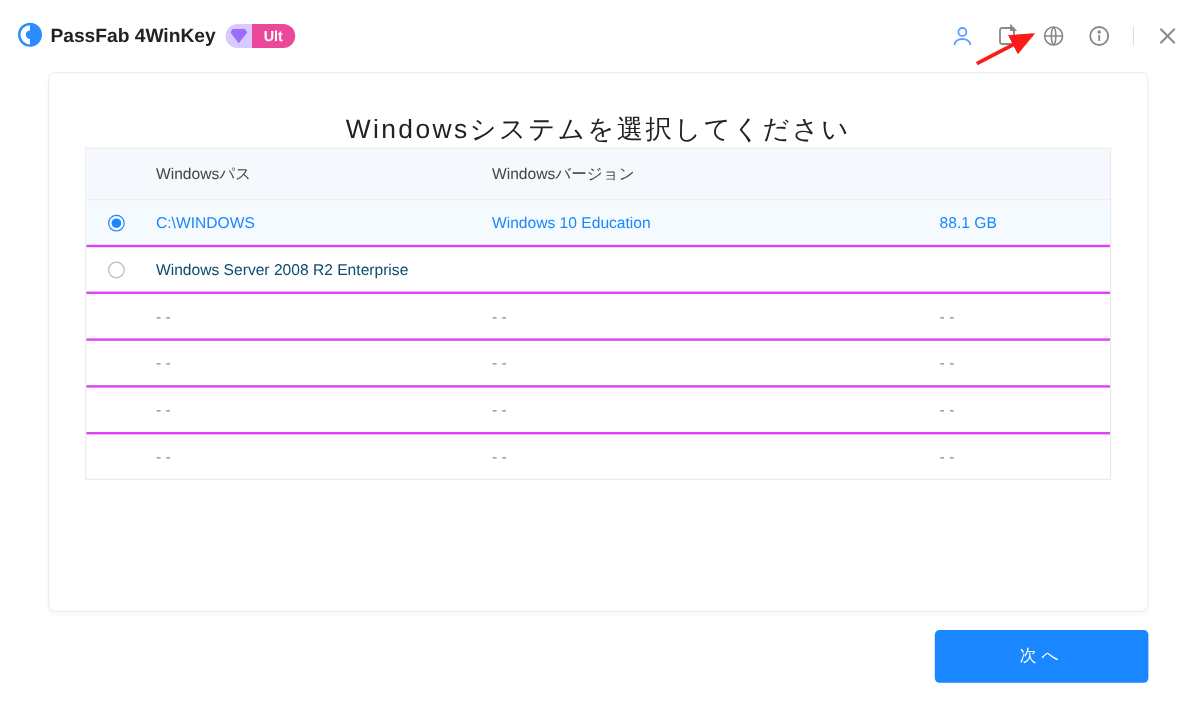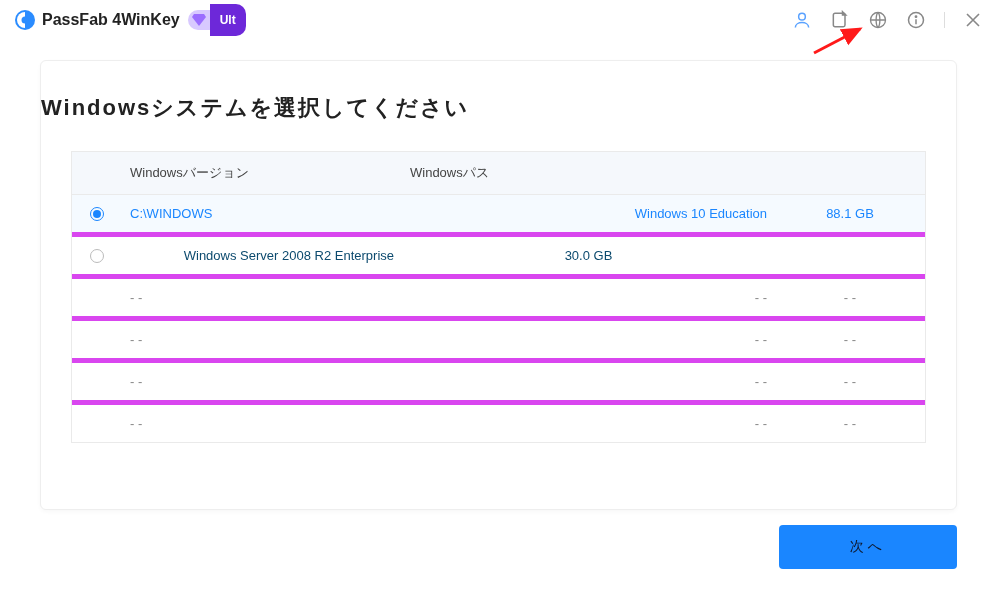--- a/index.html
+++ b/index.html
@@ -1,54 +1,54 @@
 <!DOCTYPE html>
 <html><head>
 <meta charset="utf-8">
 <style>
 html,body{margin:0;padding:0;width:997px;height:599px;font-family:"Segoe UI","Hiragino Kaku Gothic ProN","Yu Gothic",Arial,sans-serif;background:#fff;color:#222;overflow:hidden}
 *{box-sizing:border-box}
 
 
-.titlebar{height:40px;display:flex;align-items:center;padding:0 14px;position:relative}
+.titlebar{height:40px;display:flex;align-items:flex-end;padding:0 14px;position:relative}
 .app-logo{width:22px;height:22px;border-radius:50%;display:flex;align-items:center;justify-content:center;margin-right:6px}
 .app-title{font-size:16px;font-weight:600;color:#222}
 .badge{display:flex;align-items:center;margin-left:8px}
 .badge-left{width:22px;height:20px;border-top-left-radius:10px;border-bottom-left-radius:10px;background:#d8c9ff;display:flex;align-items:center;justify-content:center}
-.badge-right{height:32px;padding:0 10px;border-top-right-radius:10px;border-bottom-right-radius:10px;background:#6d28d9;display:flex;align-items:center;justify-content:center;color:#fff;font-size:12px;font-weight:600}
+.badge-right{height:20px;padding:0 10px;border-top-right-radius:10px;border-bottom-right-radius:10px;background:#ec4899;display:flex;align-items:center;justify-content:center;color:#fff;font-size:12px;font-weight:600}
 .titlebar-right{margin-left:auto;display:flex;align-items:center;gap:18px}
 .titlebar-right .icon{width:20px;height:20px;color:#888;cursor:pointer;display:flex;align-items:center;justify-content:center}
 .titlebar-right .sep{width:1px;height:16px;background:#ddd}
 .red-arrow{position:absolute;top:25px;left:810px;width:60px;height:30px;pointer-events:none}
 
 
 .card{position:absolute;left:40px;top:60px;width:917px;height:450px;border:1px solid #eee;border-radius:6px;box-shadow:0 2px 4px rgba(0,0,0,.03);background:#fff;padding:32px 0 0 0}
-.page-title{font-size:22px;font-weight:700;letter-spacing:2px;margin-bottom:28px}
+.page-title{font-size:22px;font-weight:400;text-align:center;letter-spacing:2px;}
 
 
 .tbl{width:calc(100% - 60px);margin:0 30px;border:1px solid #eaeaea}
 .tbl-header{display:grid;grid-template-columns:50px 280px 1fr 150px;background:#f5f8fc;border-bottom:1px solid #eaeaea;font-size:13px;color:#444}
 .tbl-header>div{padding:12px 8px}
-.tbl-row{display:grid;grid-template-columns:50px 280px 1fr 150px;font-size:13px;border-bottom:5px solid #d946ef}
+.tbl-row{display:grid;grid-template-columns:50px 280px 1fr 150px;font-size:13px;border-bottom:2px solid #d946ef}
 .tbl-row:last-child{border-bottom:none}
 .tbl-row>div{padding:11px 8px}
 .radio-cell{display:flex;align-items:center;justify-content:center}
 .radio{width:14px;height:14px;border:1px solid #bbb;border-radius:50%;display:inline-block;position:relative}
 .radio.selected{border-color:#1a86ff}
 .radio.selected::after{content:"";position:absolute;width:8px;height:8px;background:#1a86ff;border-radius:50%;top:2px;left:2px}
 .radio.hidden{visibility:hidden}
 .version-cell,.size-cell{color:#0c4a6e}
 .tbl-row.selected{background:#f5faff}
 .tbl-row.selected .path-cell,.tbl-row.selected .version-cell,.tbl-row.selected .size-cell{color:#1a86ff}
 .placeholder{color:#888}
-.col-center{text-align:right}
-.size-cell{text-align:center;padding-left:20px}
+.col-center{text-align:left}
+.size-cell{text-align:left;padding-left:20px}
 
 
-.next-btn{position:absolute;right:40px;bottom:30px;width:178px;height:44px;border:none;border-radius:4px;background:#1a86ff;color:#0f172a;font-size:14px;letter-spacing:4px;cursor:pointer;font-family:inherit}
+.next-btn{position:absolute;right:40px;bottom:30px;width:178px;height:44px;border:none;border-radius:4px;background:#1a86ff;color:#ffffff;font-size:14px;letter-spacing:4px;cursor:pointer;font-family:inherit}
 </style>
 </head>
 <body>
 
 <div class="titlebar">
   <span class="app-logo">
     <svg width="22" height="22" viewBox="0 0 22 22">
         <circle cx="11" cy="11" r="10" fill="#2a8cff"></circle>
         <path d="M11 3 A8 8 0 0 0 11 19" fill="#fff"></path>
         <circle cx="11" cy="11" r="3.5" fill="#2a8cff"></circle>
@@ -107,38 +107,37 @@
     <line x1="4" y1="28" x2="50" y2="4" stroke="#ff1a1a" stroke-width="3" marker-end="url(#ah)"></line>
   </svg>
 </div>
 
 <div class="card">
   <div class="page-title">Windowsシステムを選択してください</div>
 
   <div class="tbl">
     <div class="tbl-header">
       <div></div>
+      <div>Windowsパス</div>
       <div>Windowsバージョン</div>
-      <div>Windowsパス</div>
     </div>
     <div id="table-body">
         <div class="tbl-row selected">
           <div class="radio-cell">
             <span class="radio selected"></span>
           </div>
           <div class="path-cell">C:\WINDOWS</div>
           <div class="version-cell col-center">Windows 10 Education</div>
           <div class="size-cell">88.1 GB</div>
         </div>
         <div class="tbl-row">
           <div class="radio-cell">
             <span class="radio"></span>
           </div>
           <div class="version-cell col-center">Windows Server 2008 R2 Enterprise</div>
-          <div class="size-cell">30.0 GB</div>
         </div>
         <div class="tbl-row">
           <div class="radio-cell">
             <span class="radio hidden"></span>
           </div>
           <div class="path-cell placeholder">- -</div>
           <div class="version-cell col-center placeholder">- -</div>
           <div class="size-cell placeholder">- -</div>
         </div>
         <div class="tbl-row">

